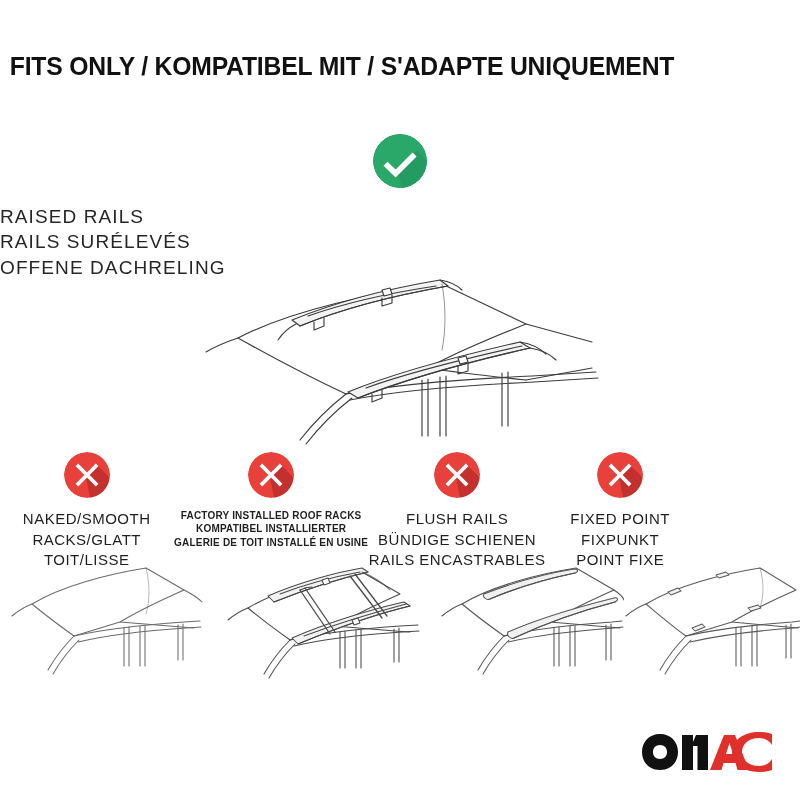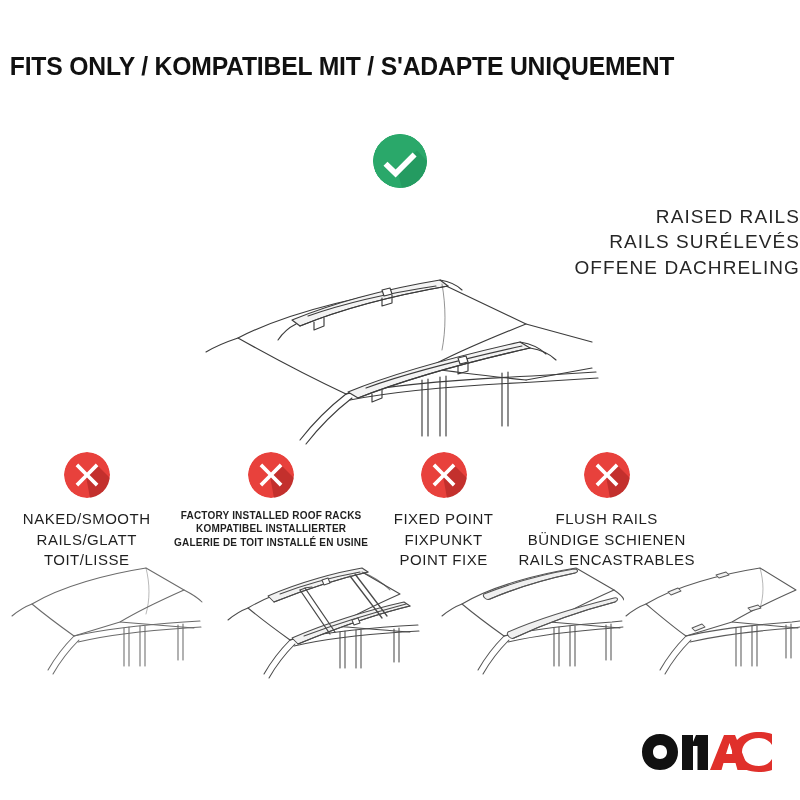--- a/index.html
+++ b/index.html
@@ -54,21 +54,21 @@
     height: 100%;
     display: block;
   }
 
   
   .ok-block {
     position: absolute;
     top: 134px;
     left: 0;
     width: 800px;
-    text-align: right;
+    text-align: left;
   }
   .ok-badge {
     width: 54px;
     height: 54px;
   }
   .ok-labels {
     margin-top: 16px;
     line-height: 1.33;
   }
   .ok-labels div {
@@ -237,67 +237,67 @@
   <div class="col col-naked">
     <div class="badge x-badge">
       <svg viewBox="0 0 46 46" aria-hidden="true">
         <circle cx="23" cy="23" r="23" fill="#e8413c"></circle>
         <path d="M22 24 L34 14 L46 26 L46 46 L26 46 Z" fill="#9e1f1d" opacity="0.5"></path>
         <path d="M14.2 11.6 L23 20.4 L31.8 11.6 L34.4 14.2 L25.6 23 L34.4 31.8 L31.8 34.4 L23 25.6 L14.2 34.4 L11.6 31.8 L20.4 23 L11.6 14.2 Z" fill="#ffffff"></path>
       </svg>
     </div>
     <div class="col-labels">
       <div>NAKED/SMOOTH</div>
-      <div>RAILS/GLATT</div>
+      <div>RACKS/GLATT</div>
       <div>TOIT/LISSE</div>
     </div>
   </div>
 
   <div class="col col-factory">
     <div class="badge x-badge">
       <svg viewBox="0 0 46 46" aria-hidden="true">
         <circle cx="23" cy="23" r="23" fill="#e8413c"></circle>
         <path d="M22 24 L34 14 L46 26 L46 46 L26 46 Z" fill="#9e1f1d" opacity="0.5"></path>
         <path d="M14.2 11.6 L23 20.4 L31.8 11.6 L34.4 14.2 L25.6 23 L34.4 31.8 L31.8 34.4 L23 25.6 L14.2 34.4 L11.6 31.8 L20.4 23 L11.6 14.2 Z" fill="#ffffff"></path>
       </svg>
     </div>
     <div class="col-labels">
       <div>FACTORY INSTALLED ROOF RACKS</div>
       <div>KOMPATIBEL INSTALLIERTER</div>
       <div>GALERIE DE TOIT INSTALLÉ EN USINE</div>
     </div>
   </div>
 
+  <div class="col col-flush">
+    <div class="badge x-badge">
+      <svg viewBox="0 0 46 46" aria-hidden="true">
+        <circle cx="23" cy="23" r="23" fill="#e8413c"></circle>
+        <path d="M22 24 L34 14 L46 26 L46 46 L26 46 Z" fill="#9e1f1d" opacity="0.5"></path>
+        <path d="M14.2 11.6 L23 20.4 L31.8 11.6 L34.4 14.2 L25.6 23 L34.4 31.8 L31.8 34.4 L23 25.6 L14.2 34.4 L11.6 31.8 L20.4 23 L11.6 14.2 Z" fill="#ffffff"></path>
+      </svg>
+    </div>
+    <div class="col-labels">
+      <div>FLUSH RAILS</div>
+      <div>BÜNDIGE SCHIENEN</div>
+      <div>RAILS ENCASTRABLES</div>
+    </div>
+  </div>
+
   <div class="col col-fixed">
     <div class="badge x-badge">
       <svg viewBox="0 0 46 46" aria-hidden="true">
         <circle cx="23" cy="23" r="23" fill="#e8413c"></circle>
         <path d="M22 24 L34 14 L46 26 L46 46 L26 46 Z" fill="#9e1f1d" opacity="0.5"></path>
         <path d="M14.2 11.6 L23 20.4 L31.8 11.6 L34.4 14.2 L25.6 23 L34.4 31.8 L31.8 34.4 L23 25.6 L14.2 34.4 L11.6 31.8 L20.4 23 L11.6 14.2 Z" fill="#ffffff"></path>
       </svg>
     </div>
     <div class="col-labels">
       <div>FIXED POINT</div>
       <div>FIXPUNKT</div>
       <div>POINT FIXE</div>
-    </div>
-  </div>
-
-  <div class="col col-flush">
-    <div class="badge x-badge">
-      <svg viewBox="0 0 46 46" aria-hidden="true">
-        <circle cx="23" cy="23" r="23" fill="#e8413c"></circle>
-        <path d="M22 24 L34 14 L46 26 L46 46 L26 46 Z" fill="#9e1f1d" opacity="0.5"></path>
-        <path d="M14.2 11.6 L23 20.4 L31.8 11.6 L34.4 14.2 L25.6 23 L34.4 31.8 L31.8 34.4 L23 25.6 L14.2 34.4 L11.6 31.8 L20.4 23 L11.6 14.2 Z" fill="#ffffff"></path>
-      </svg>
-    </div>
-    <div class="col-labels">
-      <div>FLUSH RAILS</div>
-      <div>BÜNDIGE SCHIENEN</div>
-      <div>RAILS ENCASTRABLES</div>
     </div>
   </div>
 </div>
 
 <div class="small-art-row">
 
   <div class="small-art sa-naked">
     <svg viewBox="0 0 204 128" aria-hidden="true">
       <g fill="none" stroke="#6b6b6b" stroke-width="1.05" stroke-linejoin="round" stroke-linecap="round">
         <path d="M32 48 C62 30 108 18 146 12 L184 34 C166 42 140 54 120 66 L74 80 C60 70 44 58 32 48 Z" fill="#ffffff"></path>

